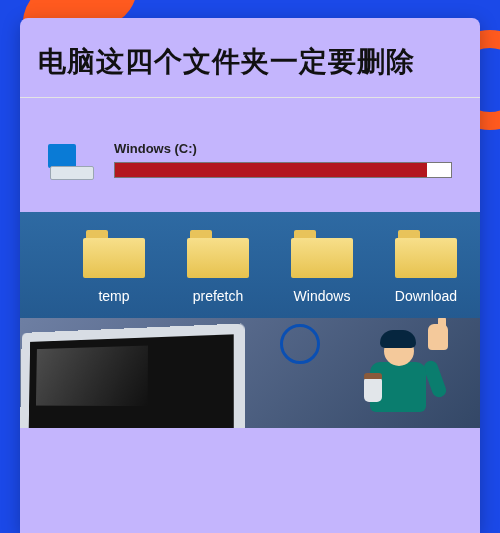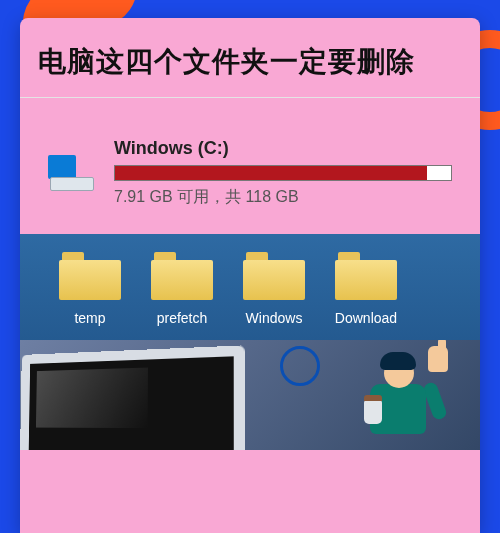--- a/index.html
+++ b/index.html
@@ -27,21 +27,21 @@
     border: 18px solid #ff5a1f;
     border-radius: 50%;
     z-index: 0;
   }
   .card {
     position: absolute;
     top: 18px;
     left: 20px;
     right: 20px;
     bottom: 0;
-    background: #f9a8d4;
+    background: #c4b5fd;
     border-radius: 8px 8px 0 0;
     box-shadow: 0 4px 18px rgba(0,0,0,.25);
     overflow: hidden;
     z-index: 2;
   }
   .headline {
     padding: 26px 18px 18px 18px;
     font-size: 28px;
     font-weight: 800;
     color: #111;
@@ -69,21 +69,21 @@
   }
   .drive-icon .lid {
     position: absolute;
     bottom: 18px; left: 0;
     width: 28px; height: 24px;
     background: #0a7bd6;
     border-radius: 2px;
   }
   .drive-info { flex: 1; }
   .drive-name {
-    font-size: 18px;
+    font-size: 13px;
     font-weight: 700;
     color: #222;
     margin-bottom: 6px;
   }
   .drive-bar {
     height: 16px;
     width: 100%;
     border: 1px solid #777;
     background: #fff;
     position: relative;
@@ -94,22 +94,23 @@
     left: 0; top: 0; bottom: 0;
     background: #b3171e;
   }
   .drive-status {
     font-size: 16px;
     color: #555;
   }
   .folders-section {
     background: linear-gradient(#2e6aa3, #245a90);
     display: flex;
-    justify-content: flex-start;
-    padding: 18px 8px 14px 24px;
+    justify-content: flex-end;
+    padding: 18px 8px 14px 8px;
+    gap: 12px;
   }
   .folder {
     width: 92px;
     text-align: center;
   }
   .folder-icon {
     width: 62px; height: 48px;
     margin: 0 auto 10px auto;
     position: relative;
   }
@@ -239,21 +240,20 @@
   <div class="drive-section">
     <div class="drive-icon">
       <div class="lid"></div>
       <div class="base"></div>
     </div>
     <div class="drive-info">
       <div class="drive-name">Windows (C:)</div>
       <div class="drive-bar">
         <div class="drive-fill" style="width:93%"></div>
       </div>
-      <div class="drive-status">7.91 GB 可用，共 118 GB</div>
     </div>
   </div>
 
   <div class="folders-section">
     <div class="folder">
       <div class="folder-icon">
         <div class="folder-tab"></div>
           <div class="folder-body"></div>
       </div>
       <div class="folder-label">temp</div>

